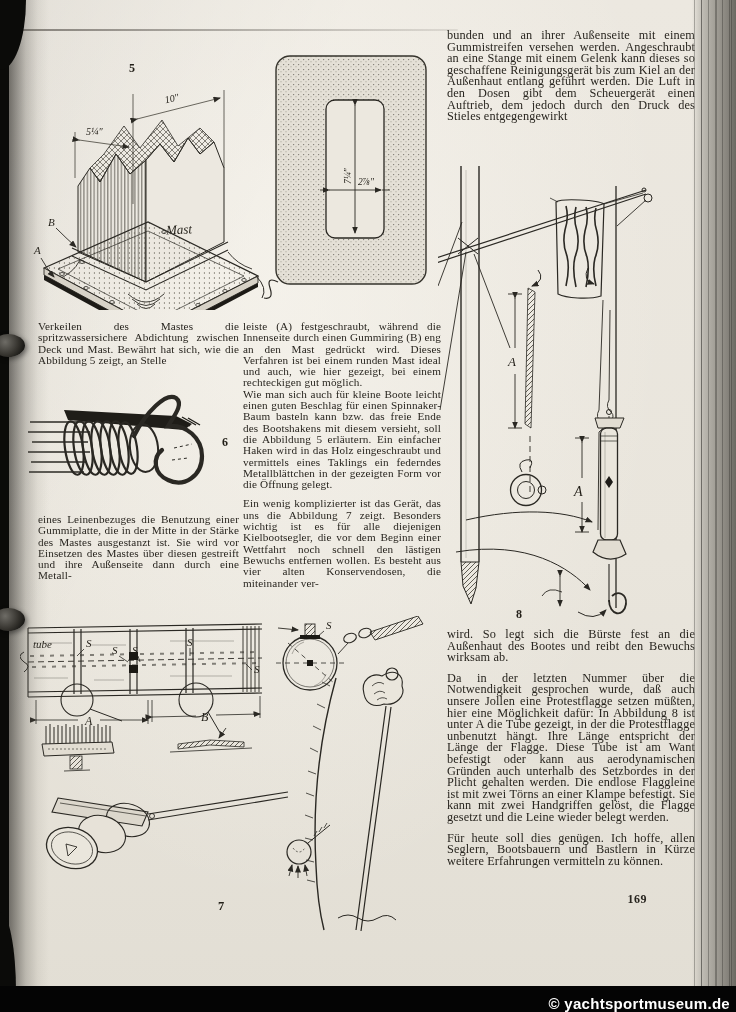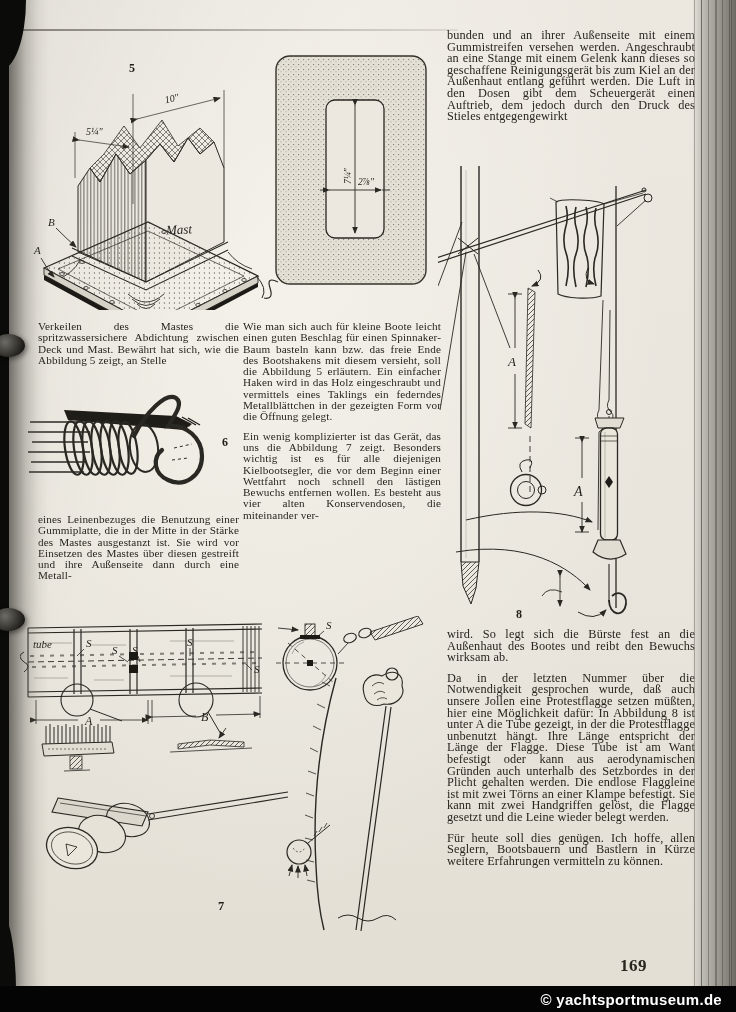--- a/index.html
+++ b/index.html
@@ -30,30 +30,30 @@
     box-shadow:2px 2px 5px rgba(0,0,0,.45);}
   .crease-top{position:absolute;left:12px;top:29px;width:446px;height:2px;z-index:2;
     background:linear-gradient(to right, rgba(55,50,44,.55), rgba(55,50,44,.10));border-radius:2px;}
   
   .para{position:absolute;text-align:justify;z-index:2;letter-spacing:.12px;}
   .body-sm{font-size:11.2px;line-height:11.3px;}
   .body-md{font-size:12.3px;line-height:11.6px;}
   .para p{margin:0 0 9px 0;}
   .para p:last-child{margin-bottom:0;margin-top:8px;}
   .mid p{margin:0;}
-  .page-number{position:absolute;left:447px;top:956px;width:200px;text-align:right;
-    font-size:17px;font-weight:bold;letter-spacing:.5px;z-index:2;}
+  .page-number{position:absolute;left:447px;top:892px;width:200px;text-align:right;
+    font-size:12px;font-weight:bold;letter-spacing:.5px;z-index:2;}
   
   .fig{position:absolute;z-index:2;}
   svg text{font-family:"Liberation Serif",serif;fill:#221f18;}
   .lbl{font-style:italic;}
   .fignum{font-weight:bold;}
   
   .wm-bar{position:absolute;left:0;right:0;bottom:0;height:26px;background:var(--bar);z-index:6;
-    display:flex;align-items:center;justify-content:flex-end;padding-right:14px;box-sizing:border-box;}
+    display:flex;align-items:flex-end;justify-content:flex-end;padding-right:6px;box-sizing:border-box;}
   .wm-bar span{color:var(--bartext);font-family:"Liberation Sans",sans-serif;font-weight:bold;font-size:15px;letter-spacing:.3px;}
 </style>
 </head>
 <body>
 
 <div class="scan">
 
   <div class="crease-top"></div>
 
   <svg class="fig" style="left:28px;top:36px;" width="237" height="274" viewBox="0 0 237 274">
@@ -231,20 +231,21 @@
       <line x1="171" y1="404" x2="171" y2="442" stroke-width="1.1"></line>
       <path d="M171,440 C171,456 186,458 188,444 C189,434 180,430 174,436" stroke-width="1.8"></path>
       <line x1="122" y1="416" x2="122" y2="446" stroke-width="0.9" marker-start="url(#a8)" marker-end="url(#a8)"></line>
     </g>
     <text class="fignum" x="78" y="458" font-size="12">8</text>
   </svg>
 
   <div class="para body-sm" style="left:38px;top:321px;width:201px;">Verkeilen des Mastes die spritzwassersichere Abdichtung zwischen Deck und Mast. Bewährt hat sich, wie die Abbildung 5 zeigt, an Stelle</div>
 
   <div class="para body-sm mid" style="left:243px;top:321px;width:198px;">
+    <p>leiste (A) festgeschraubt, während die Innenseite durch einen Gummiring (B) eng an den Mast gedrückt wird. Dieses Verfahren ist bei einem runden Mast ideal und auch, wie hier gezeigt, bei einem rechteckigen gut möglich.</p>
     <p>Wie man sich auch für kleine Boote leicht einen guten Beschlag für einen Spinnaker-Baum basteln kann bzw. das freie Ende des Bootshakens mit diesem versieht, soll die Abbildung 5 erläutern. Ein einfacher Haken wird in das Holz eingeschraubt und vermittels eines Taklings ein federndes Metallblättchen in der gezeigten Form vor die Öffnung gelegt.</p>
     <p>Ein wenig komplizierter ist das Gerät, das uns die Abbildung 7 zeigt. Besonders wichtig ist es für alle diejenigen Kielbootsegler, die vor dem Beginn einer Wettfahrt noch schnell den lästigen Bewuchs entfernen wollen. Es besteht aus vier alten Konservendosen, die miteinander ver-</p>
   </div>
 
   <svg class="fig" style="left:26px;top:386px;" width="218" height="130" viewBox="0 0 218 130">
     <g stroke="#2a2823" stroke-width="1.5">
       <line x1="4" y1="36" x2="66" y2="36"></line>
         <line x1="2" y1="46" x2="64" y2="46"></line>
       <line x1="6" y1="56" x2="62" y2="56"></line>
         <line x1="2" y1="66" x2="64" y2="66"></line>

